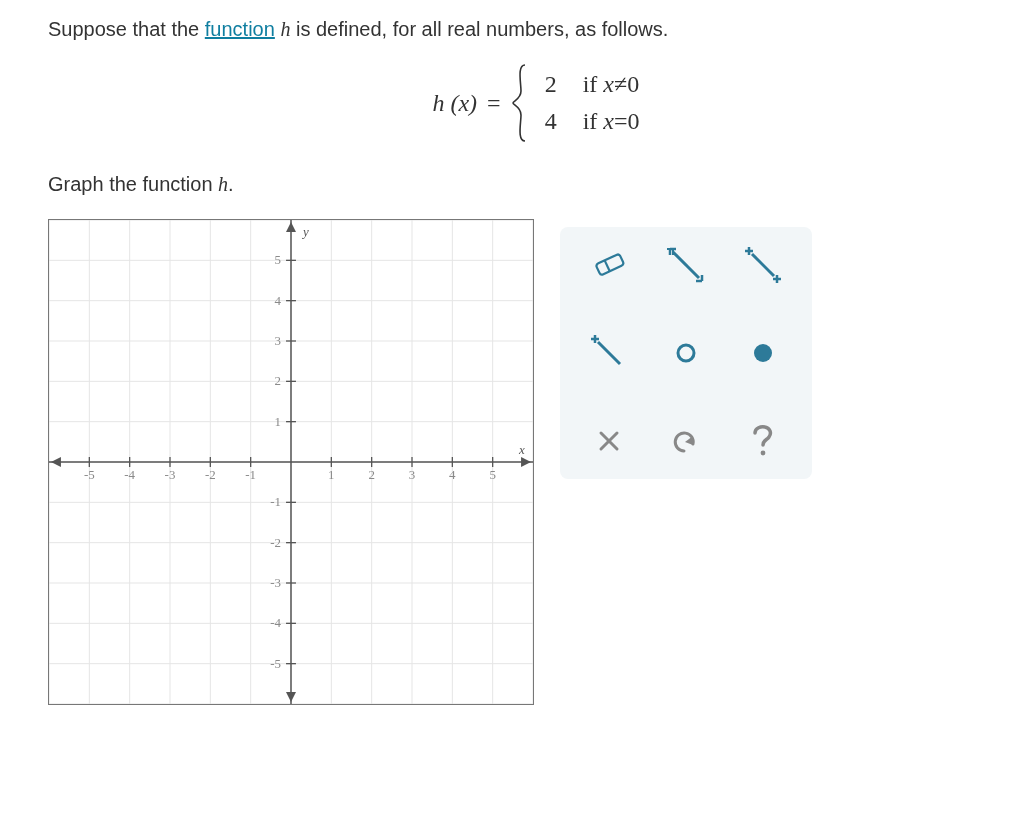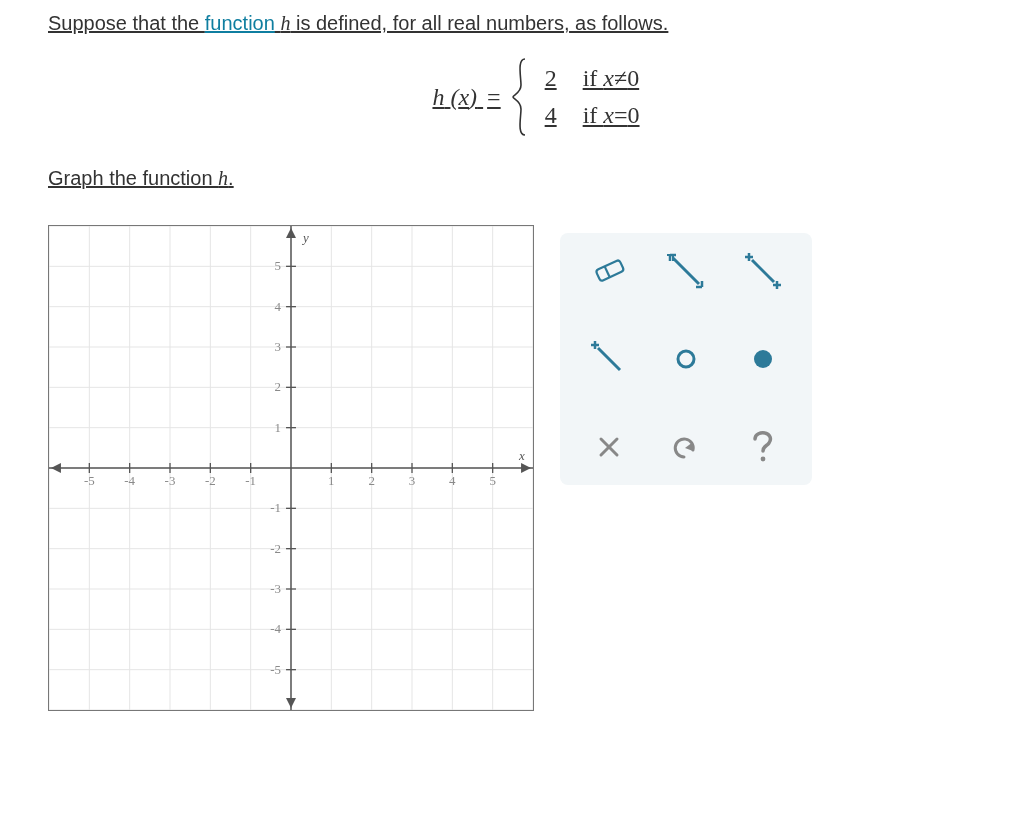--- a/index.html
+++ b/index.html
@@ -8,22 +8,21 @@
     font-family: Arial, Helvetica, sans-serif;
     font-size: 20px;
     color: #333;
     background: #fff;
     width: 1024px;
     height: 813px;
     overflow: hidden;
     box-sizing: border-box;
   }
   .wrap {
-    padding: 12px 48px 0 48px;
-    text-decoration: underline;
+    padding: 18px 48px 0 48px;
   }
   .intro {
     color: #333;
     font-size: 20px;
     margin-bottom: 22px;
   }
   .func-link {
     color: #0f7ea0;
     text-decoration: underline;
     cursor: pointer;
@@ -40,21 +39,21 @@
     font-family: "Times New Roman", serif;
     justify-content: center;
   }
   .piecewise .lhs { font-style: italic; }
   .piecewise .brace-svg { margin: 0 4px 0 6px; }
   .piecewise .cases { display: flex; flex-direction: column; gap: 10px; }
   .piecewise .row { display: flex; align-items: center; }
   .piecewise .val { width: 36px; text-align: center; }
   .piecewise .cond { margin-left: 14px; }
 
-  .instr { font-size: 20px; margin-bottom: 35px; }
+  .instr { font-size: 20px; margin-bottom: 23px; }
 
   
   .lower {
     display: flex;
     align-items: flex-start;
     gap: 26px;
   }
   .graph-box {
     width: 486px;
     height: 486px;

